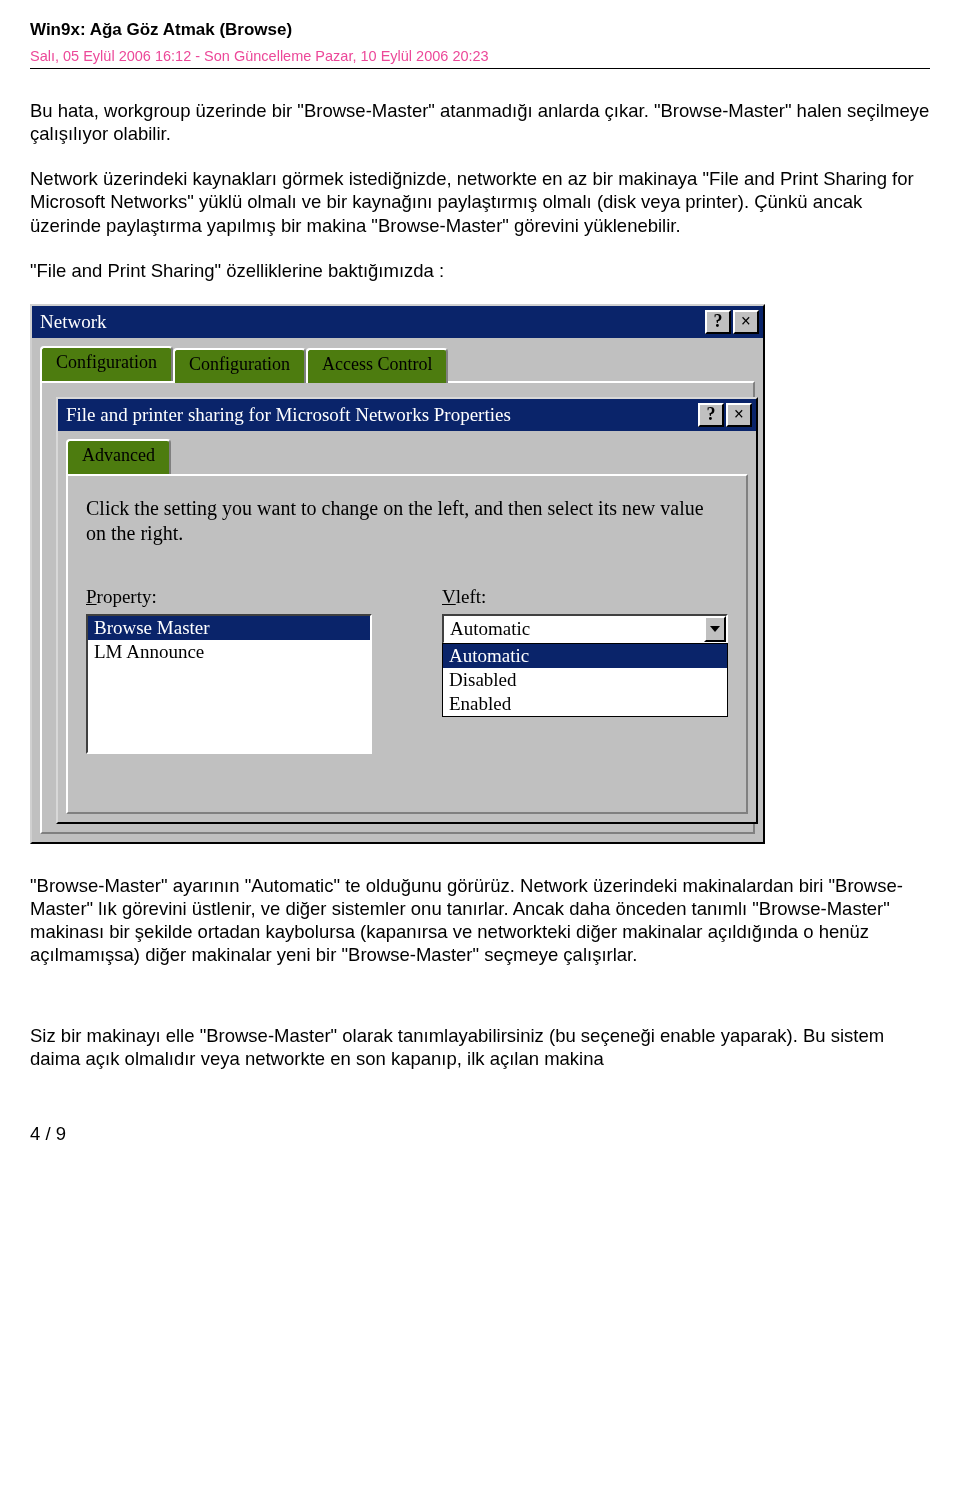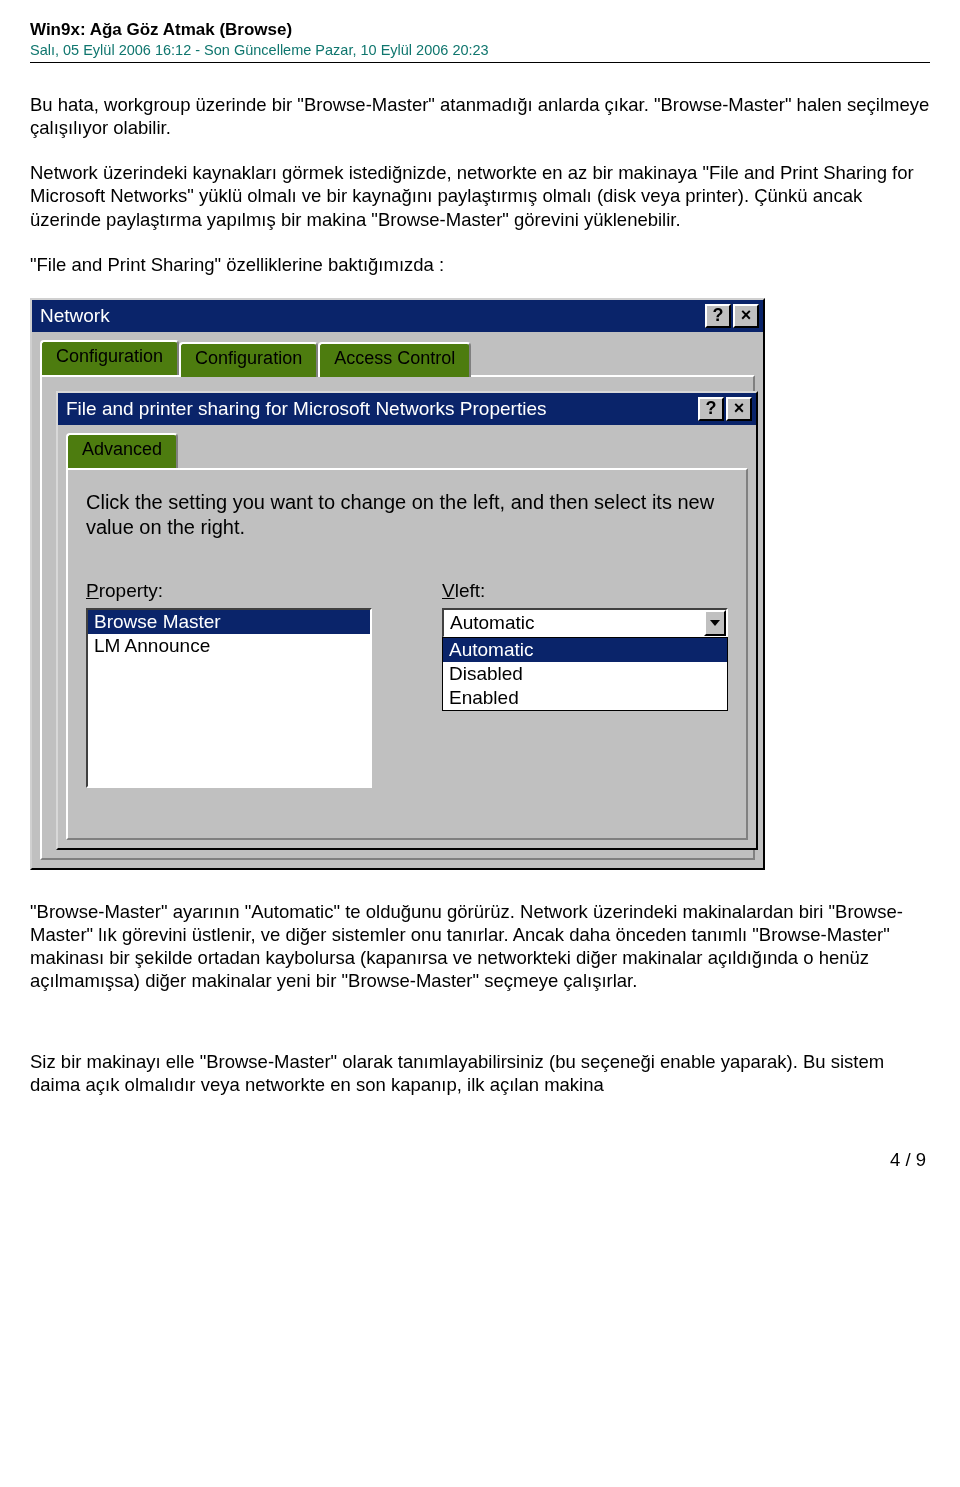--- a/index.html
+++ b/index.html
@@ -17,40 +17,40 @@
     border-bottom: 1px solid #000;
     padding-bottom: 4px;
     margin-bottom: 30px;
   }
   .doc-title {
     font-weight: bold;
     font-size: 17px;
   }
   .doc-subtitle {
     font-size: 14.5px;
-    color: #0f766e;
-    margin-top: 2px;
+    color: #ec4899;
+    margin-top: 8px;
   }
   .body-text p {
     font-size: 18.5px;
     line-height: 1.25;
     margin: 0 0 22px 0;
   }
   .screenshot-wrap {
     margin: 10px 0 30px 0;
   }
 
   
   .win-outer {
     width: 735px;
     border: 2px solid #000;
     border-top-color: #d0d0d0;
     border-left-color: #d0d0d0;
     background: #c0c0c0;
-    font-family: Liberation Sans, sans-serif;
+    font-family: Liberation Serif, serif;
     font-size: 17px;
     position: relative;
   }
   .titlebar {
     background: linear-gradient(#0a246a,#0a246a);
     color: #fff;
     height: 32px;
     display: flex;
     align-items: center;
     padding: 0 4px 0 8px;
@@ -134,21 +134,21 @@
     margin-bottom:6px;
   }
   .lbl u { text-decoration: underline; }
   .listbox {
     background:#fff;
     border:2px solid #808080;
     border-top-color:#404040;
     border-left-color:#404040;
     border-right-color:#fff;
     border-bottom-color:#fff;
-    height: 180px;
+    height: 140px;
     font-size:19px;
     overflow:hidden;
   }
   .li { padding:1px 6px; }
   .li.sel { background:#0a246a; color:#fff; }
   .combo {
     display:flex;
     background:#fff;
     border:2px solid #808080;
     border-top-color:#404040; border-left-color:#404040;
@@ -166,21 +166,20 @@
   .combo-btn svg { width:10px; height:6px; }
   .droplist {
     background:#fff;
     border:1px solid #000;
     font-size:19px;
     margin-top:-1px;
   }
   .droplist .li.sel { background:#0a246a; color:#fff; }
 
   .footer {
-    text-align:right;
     font-size:18.5px;
     padding: 30px 4px 0 0;
     color:#000;
   }
 </style>
 </head>
 <body>
 
 <div class="page">
 

